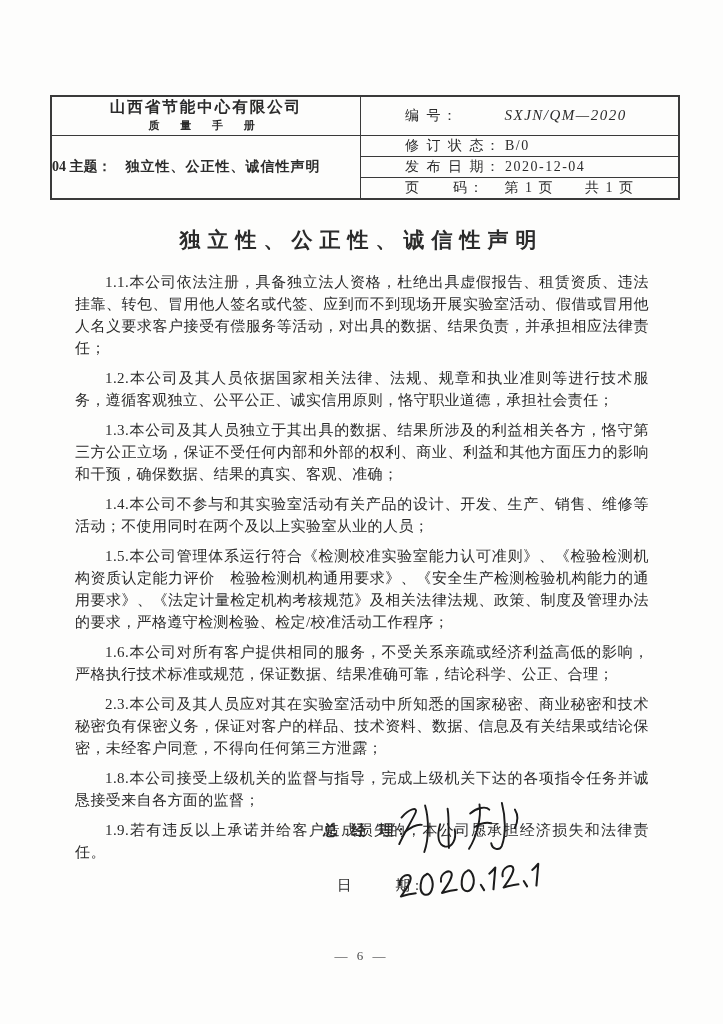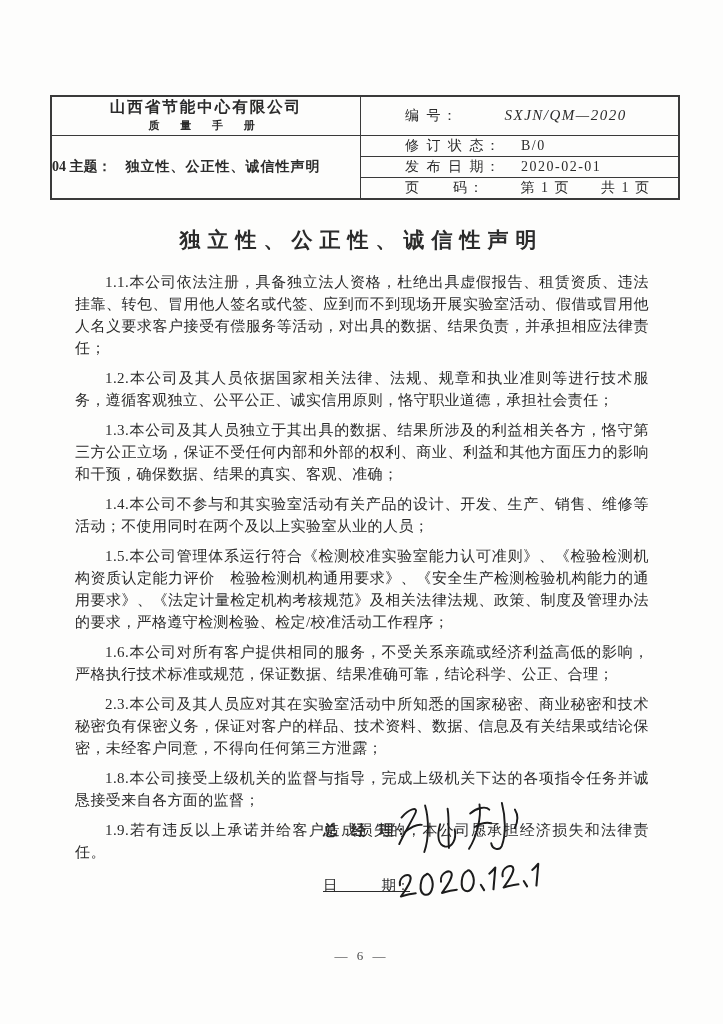--- a/index.html
+++ b/index.html
@@ -59,21 +59,21 @@
     min-width: 96px;
     letter-spacing: 2px;
     margin-left: 44px;
   }
   .docno-value {
     font-style: italic;
     font-size: 15px;
     letter-spacing: 1.5px;
     margin-top: 23px;
   }
-  .row-value { letter-spacing: 1.5px; margin-left: 16px; }
+  .row-value { letter-spacing: 1.5px; }
   
   .doc-title {
     position: absolute;
     top: 226px;
     left: 0;
     width: 100%;
     margin: 0;
     text-align: center;
     font-size: 21px;
     font-weight: bold;
@@ -95,21 +95,21 @@
     letter-spacing: 0.4px;
   }
   
   .sig-label {
     position: absolute;
     font-size: 14.5px;
     letter-spacing: 5px;
     white-space: pre;
   }
   .sig-label.manager { left: 323px; top: 821px; font-weight: bold; }
-  .sig-label.date    { left: 323px; top: 876px; text-decoration: underline; }
+  .sig-label.date    { left: 337px; top: 876px; }
   .sig-ink { position: absolute; }
   .sig-ink.name { left: 394px; top: 798px; transform: rotate(-2deg); }
   .sig-ink.date-ink { left: 396px; top: 858px; }
   .sr {
     position: absolute;
     width: 1px; height: 1px;
     overflow: hidden;
     clip: rect(0 0 0 0);
     white-space: nowrap;
   }
@@ -147,21 +147,21 @@
         <span>04 主题：</span><span class="subject-text">独立性、公正性、诚信性声明</span>
       </td>
       <td class="col-right cell-right">
         <span class="row-label">修 订 状 态：</span>
         <span class="row-value">B/0</span>
       </td>
     </tr>
     <tr>
       <td class="col-right cell-right">
         <span class="row-label">发 布 日 期：</span>
-        <span class="row-value">2020-02-01</span>
+        <span class="row-value">2020-12-04</span>
       </td>
     </tr>
     <tr>
       <td class="col-right cell-right">
         <span class="row-label">页　　码：</span>
         <span class="row-value">第 1 页　　共 1 页</span>
       </td>
     </tr>
   </tbody>
     </table>

